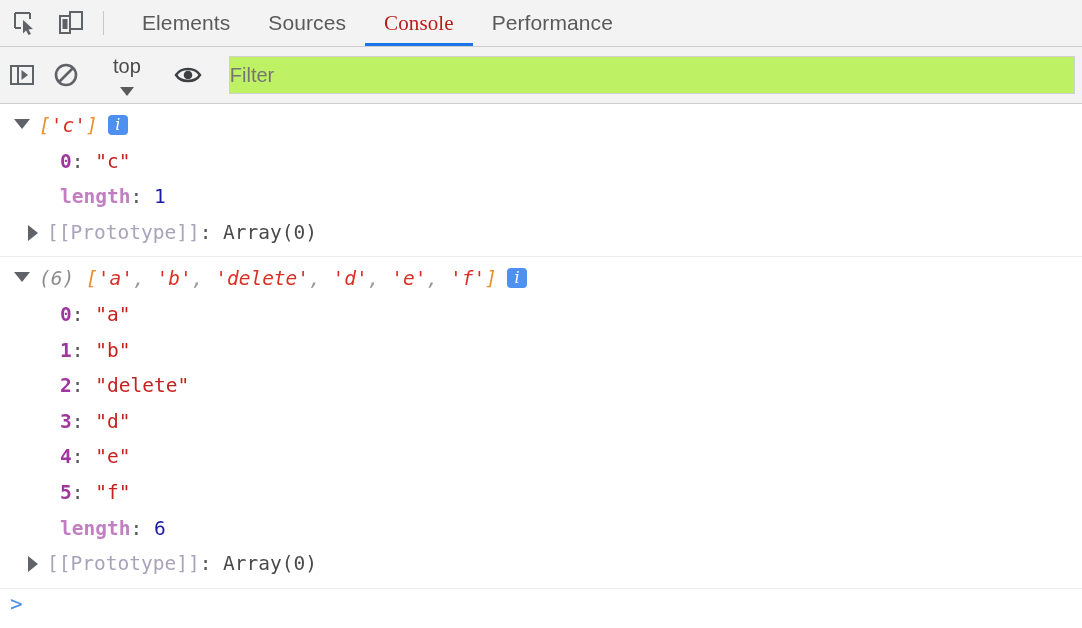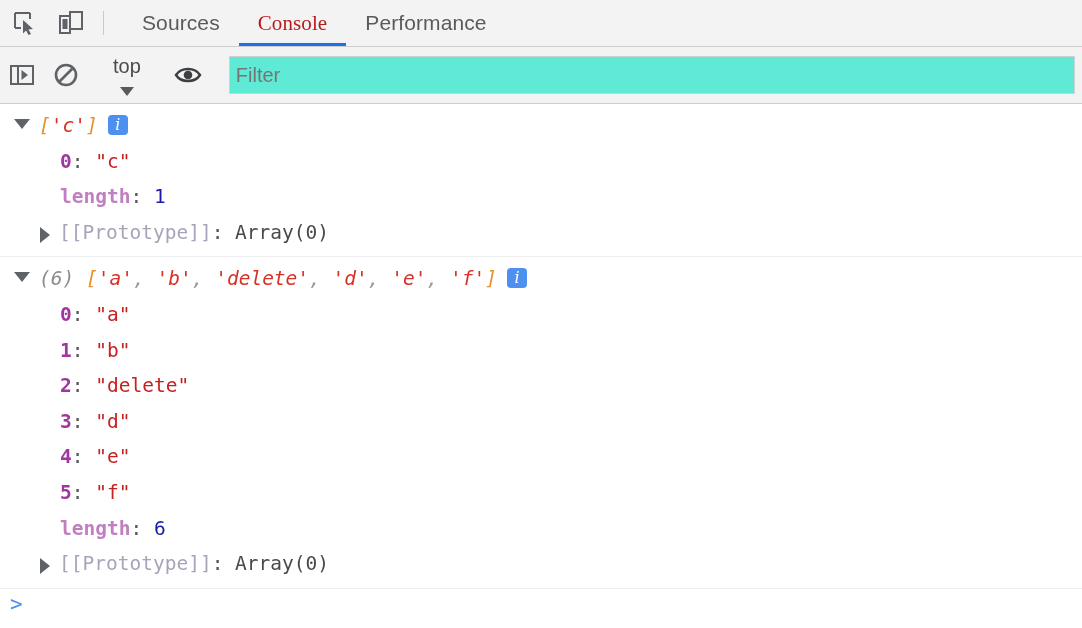--- a/index.html
+++ b/index.html
@@ -94,26 +94,26 @@
   .caret {
     width: 0; height: 0;
     border-left: 7px solid transparent;
     border-right: 7px solid transparent;
     border-top: 9px solid #5a5a5a;
   }
   .filter-input {
     flex: 1 1 auto;
     height: 38px;
     margin-right: 7px;
-    background: #5eead4;
+    background: #bef264;
     border: 1px solid #d0d0d0;
     box-sizing: border-box;
     display: flex;
     align-items: center;
-    padding-left: 6px;
+    padding-left: 0;
     font-size: 20px;
     color: #757575;
   }
 
   
   .console {
     background: #ffffff;
     font-family: "DejaVu Sans Mono", monospace;
     font-size: 19.5px;
     line-height: 35.6px;
@@ -122,21 +122,21 @@
     border-bottom: 1px solid #ededed;
     padding: 4px 0 6px 0;
   }
   .row {
     display: flex;
     align-items: baseline;
     white-space: pre;
     padding-left: 14px;
   }
   .row.child { padding-left: 60px; }
-  .row.proto { padding-left: 40px; align-items: center; }
+  .row.proto { padding-left: 28px; }
 
   .tri {
     display: inline-block;
     width: 0; height: 0;
     flex: 0 0 auto;
     position: relative;
   }
   .tri.down {
     border-left: 8px solid transparent;
     border-right: 8px solid transparent;
@@ -215,20 +215,23 @@
       <rect x="3" y="6" width="10" height="17" fill="none" stroke="#5f6368" stroke-width="2"></rect>
       <rect x="5.5" y="9" width="5" height="10" fill="#5f6368"></rect>
       <rect x="13" y="2" width="12" height="17" fill="none" stroke="#5f6368" stroke-width="2"></rect>
     </svg>
   </div>
 
   <div class="vsep"></div>
 
   <div class="tabs">
     <div class="tab">
+        <span>Elements</span>
+      </div>
+    <div class="tab">
         <span>Sources</span>
       </div>
     <div class="tab active">
         <span>Console</span>
       </div>
     <div class="tab">
         <span>Performance</span>
       </div>
   </div>
 </div>

